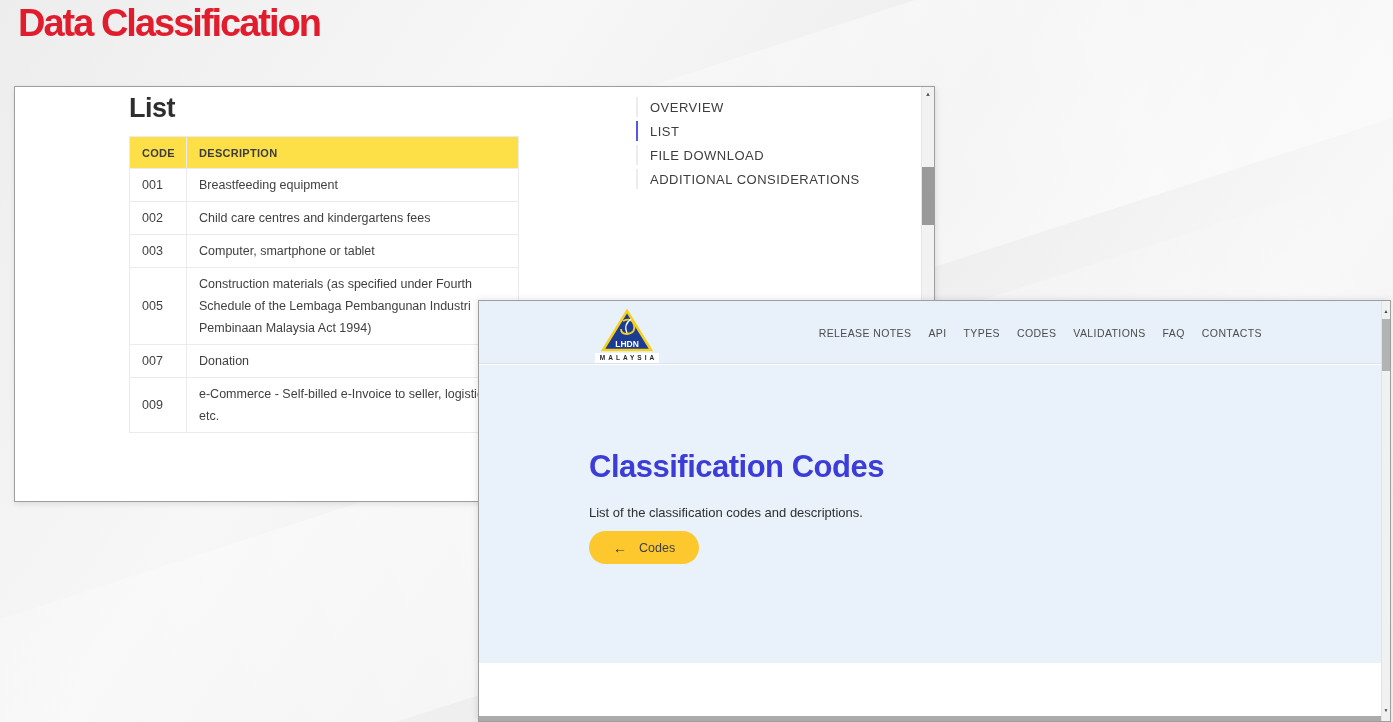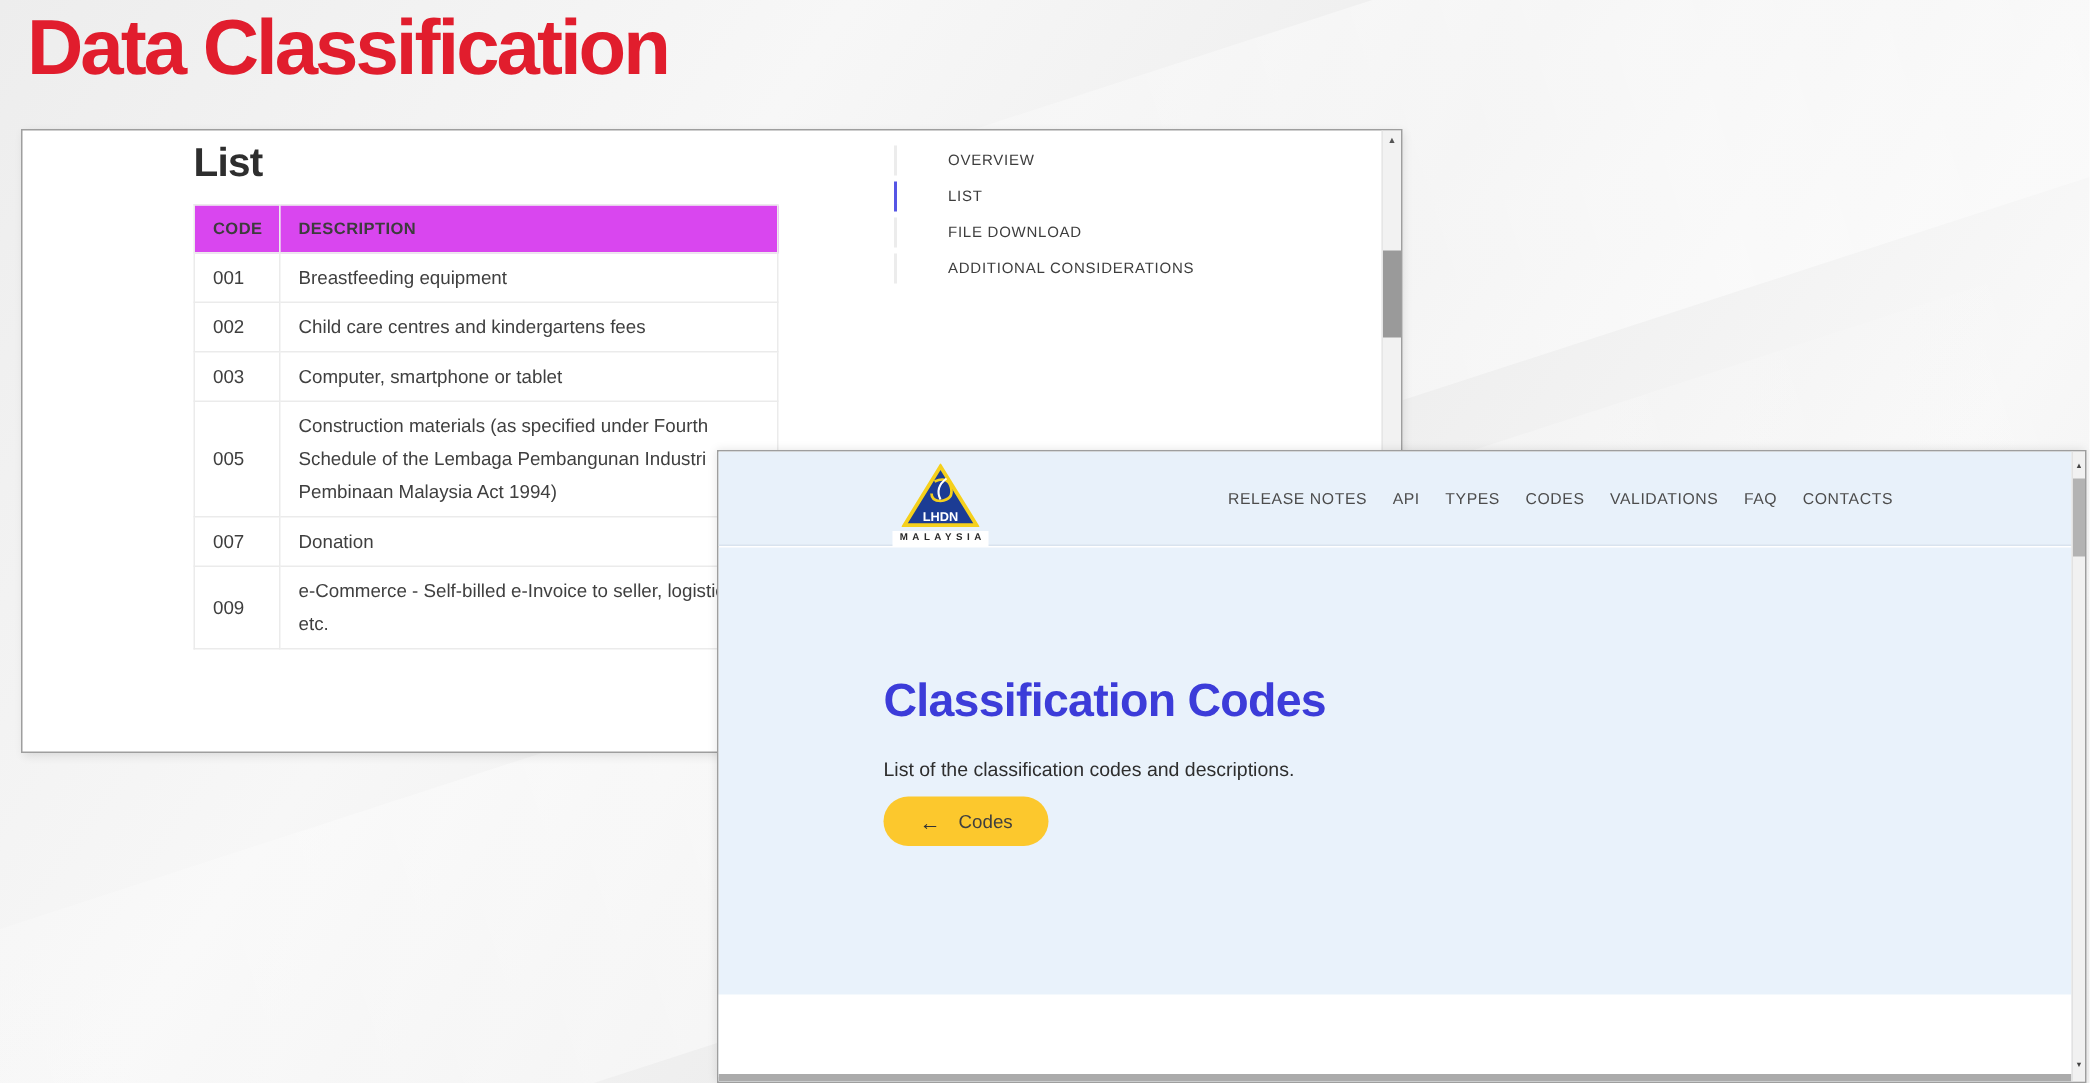--- a/index.html
+++ b/index.html
@@ -12,21 +12,21 @@
   body::before, body::after {
     content: ""; position: absolute; pointer-events: none;
     background: linear-gradient(90deg, rgba(255,255,255,0) 0%, rgba(255,255,255,.55) 50%, rgba(255,255,255,0) 100%);
   }
   body::before { width: 1800px; height: 260px; left: 220px; top: -60px; transform: rotate(-18deg); }
   body::after  { width: 1800px; height: 220px; left: -300px; top: 430px; transform: rotate(-18deg); }
 
   
   .page-title {
     position: absolute; left: 18px; top: 2px;
-    font-size: 52px; font-weight: 800; letter-spacing: -2px;
+    font-size: 38px; font-weight: 800; letter-spacing: -2px;
     color: #e11d2d;
   }
 
   
   .win-list {
     position: absolute; left: 14px; top: 86px; width: 921px; height: 416px;
     background: #ffffff; border: 1px solid #9e9e9e;
     box-shadow: 1px 2px 6px rgba(0,0,0,.10);
     overflow: hidden; z-index: 1;
   }
@@ -35,36 +35,37 @@
     font-size: 27px; font-weight: 700; color: #2e2e2e; letter-spacing: -.5px;
   }
   .class-table {
     position: absolute; left: 114px; top: 49px; width: 390px;
     border-collapse: collapse; table-layout: fixed;
   }
   .class-table th, .class-table td {
     border: 1px solid #ebebeb; text-align: left; vertical-align: middle;
   }
   .class-table th {
-    background: #d946ef; height: 32px; padding: 5px 12px;
+    background: #fde047; height: 32px; padding: 5px 12px;
     font-size: 11px; font-weight: 700; color: #3c3c3c; letter-spacing: .3px;
   }
   .class-table td {
     padding: 5px 12px; font-size: 12.5px; color: #3f3f3f; line-height: 22px;
     height: 33px; background: #ffffff;
   }
   .col-code { width: 57px; }
 
   .toc { position: absolute; left: 581px; top: 10px; }
   .toc-item {
     display: flex; align-items: center;
     height: 20px; margin-bottom: 4px;
-    border-left: 2.5px solid #ececec; padding-left: 34px;
-    font-size: 10px; letter-spacing: .5px; color: #3d3d3d; cursor: pointer;
+    border-left: 2.5px solid #ececec; padding-left: 12px;
+    font-size: 13px; letter-spacing: .5px; color: #3d3d3d; cursor: pointer;
     white-space: nowrap;
+    margin-left: 40px;
   }
   .toc-item.active { border-left-color: #5656e5; }
 
   .vscroll {
     position: absolute; top: 0; right: 0; width: 13px; height: 100%;
     background: #f2f2f2; border-left: 1px solid #e6e6e6;
   }
   .vscroll .arrow {
     position: absolute; left: 0; width: 100%; text-align: center;
     font-size: 6px; color: #555; line-height: 10px;

